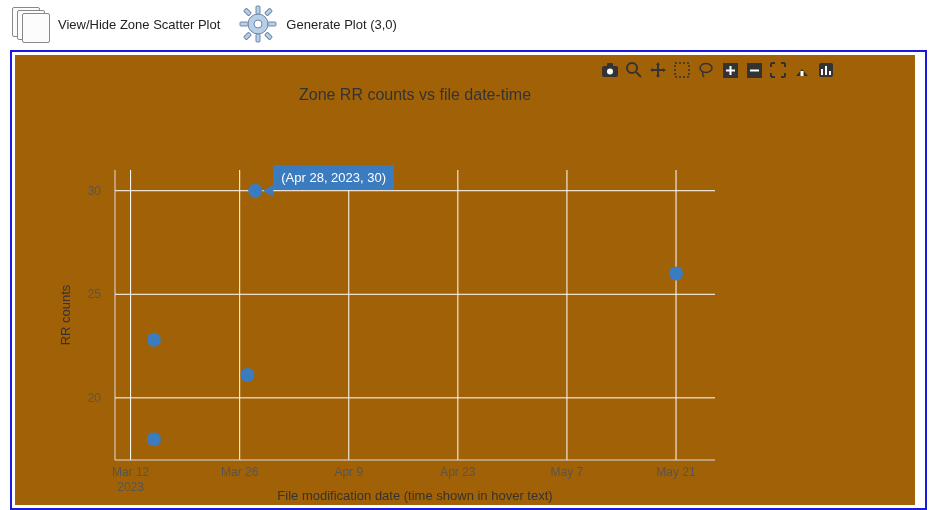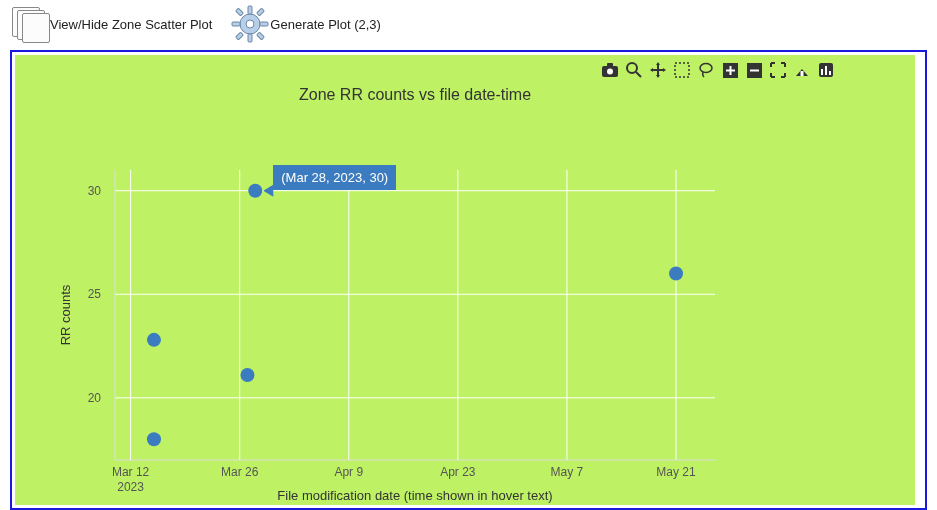--- a/index.html
+++ b/index.html
@@ -1,26 +1,26 @@
 <!DOCTYPE html>
 <html><head>
 <meta charset="utf-8">
 <style>
   html,body{margin:0;padding:0;font-family:Arial,Helvetica,sans-serif;font-size:13px;color:#222;background:#fff;}
   .toolbar{display:flex;align-items:center;gap:18px;padding:4px 10px 6px 10px;}
-  .toolbar-item{display:flex;align-items:center;cursor:pointer;}
+  .toolbar-item{display:flex;align-items:center;gap:8px;cursor:pointer;}
   .toolbar-item span.label{font-size:13px;color:#222;}
   .stack-icon{width:40px;height:38px;position:relative;}
   .stack-icon .sheet{position:absolute;width:26px;height:28px;border:1px solid #888;background:#fcfcfc;border-radius:2px;}
   .stack-icon .s1{left:2px;top:2px;}
   .stack-icon .s2{left:7px;top:5px;}
   .stack-icon .s3{left:12px;top:8px;}
   .gear-icon{width:40px;height:40px;}
   .frame{border:2px solid #1a1adf;margin:0 10px 6px 10px;padding:3px;}
-  .chart-wrap{position:relative;width:900px;height:450px;background:#bef264;}
+  .chart-wrap{position:relative;width:900px;height:450px;background:#a16207;}
   .modebar{position:absolute;top:6px;right:80px;display:flex;gap:6px;}
   .modebar .mb{width:18px;height:18px;display:flex;align-items:center;justify-content:center;color:#333;cursor:pointer;font-size:14px;}
   svg.chart{position:absolute;left:0;top:0;}
   .hoverbox{position:absolute;background:#3b7bbf;color:#fff;font-size:13px;line-height:17px;padding:4px 8px;white-space:nowrap;z-index:5;}
 </style>
 </head>
 <body>
 
 <div class="toolbar">
   <div class="toolbar-item">
@@ -39,21 +39,21 @@
         <rect x="18" y="2" width="4" height="8" rx="1"></rect>
         <rect x="18" y="30" width="4" height="8" rx="1"></rect>
         <rect x="2" y="18" width="8" height="4" rx="1"></rect>
         <rect x="30" y="18" width="8" height="4" rx="1"></rect>
         <rect x="6" y="6" width="7" height="4" rx="1" transform="rotate(45 9.5 8)"></rect>
         <rect x="27" y="6" width="7" height="4" rx="1" transform="rotate(-45 30.5 8)"></rect>
         <rect x="6" y="30" width="7" height="4" rx="1" transform="rotate(-45 9.5 32)"></rect>
         <rect x="27" y="30" width="7" height="4" rx="1" transform="rotate(45 30.5 32)"></rect>
       </g>
     </svg>
-    <span class="label">Generate Plot (2,3)</span>
+    <span class="label">Generate Plot (3,0)</span>
   </div>
 </div>
 
 <div class="frame">
   <div class="chart-wrap">
 
     <div class="modebar">
       <div class="mb">
           <svg width="16" height="14" viewBox="0 0 16 14">
             <rect x="0" y="3" width="16" height="11" rx="2" fill="#333"></rect>
@@ -144,17 +144,17 @@
         <text x="0" y="0" text-anchor="middle" font-size="13" fill="#333" transform="translate(55 260) rotate(-90)">RR counts</text>
         <circle cx="138.96103896103895" cy="384.2857142857143" r="7" fill="#3b7bbf"></circle>
         <circle cx="138.96103896103895" cy="284.85714285714283" r="7" fill="#3b7bbf"></circle>
         <circle cx="232.46753246753246" cy="320.07142857142856" r="7" fill="#3b7bbf"></circle>
         <circle cx="240.25974025974025" cy="135.71428571428572" r="7" fill="#3b7bbf"></circle>
         <circle cx="661.038961038961" cy="218.57142857142856" r="7" fill="#3b7bbf"></circle>
         <path d="M248.25974025974025 135.71428571428572 L258.2597402597403 129.71428571428572 L258.2597402597403 141.71428571428572 Z" fill="#3b7bbf"></path>
       </svg>
 
     <div class="hoverbox" id="hoverbox" style="left: 258.26px; top: 109.714px;">
-      <div>(Mar 28, 2023, 30)</div>
+      <div>(Apr 28, 2023, 30)</div>
     </div>
 
   </div>
 </div>
 
 </body></html>

